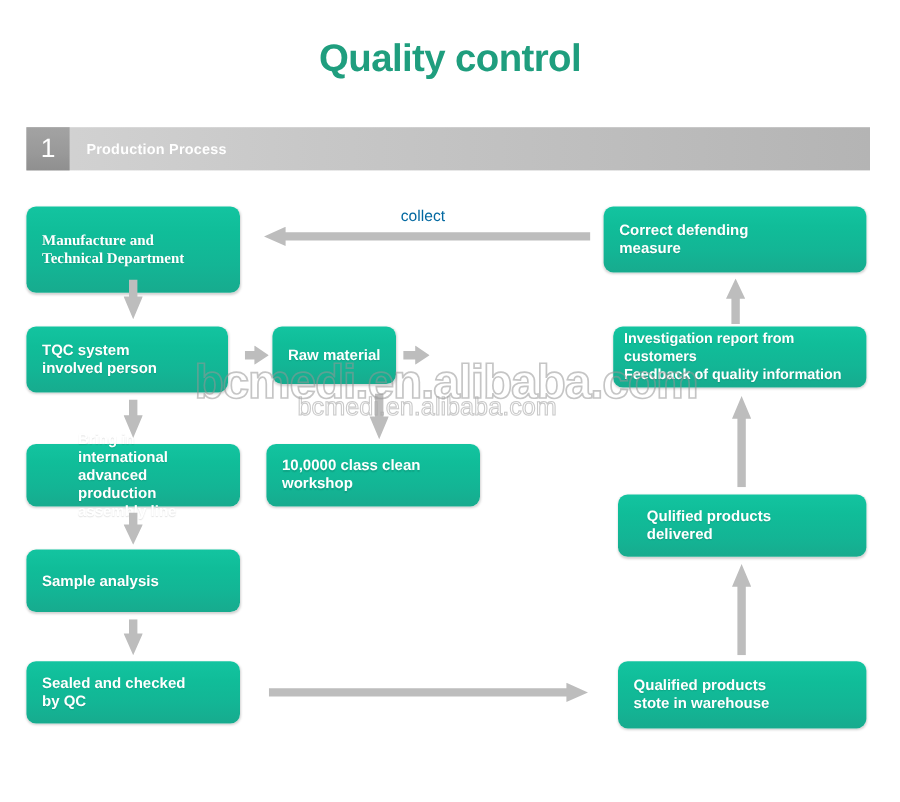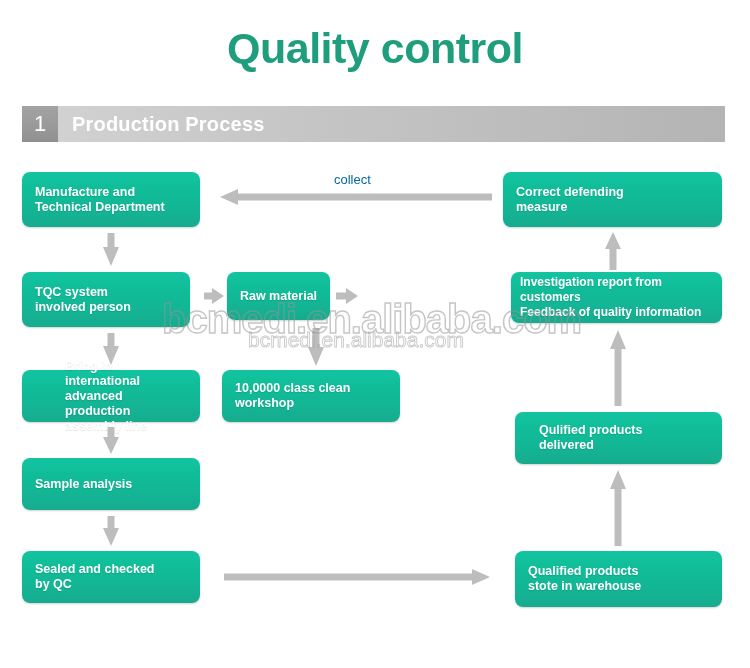--- a/index.html
+++ b/index.html
@@ -19,21 +19,21 @@
     overflow: hidden;
   }
 
   
   #page-title {
     position: absolute;
     left: 0;
     top: 16px;
     width: 750px;
     text-align: center;
-    font-size: 43px;
+    font-size: 32px;
     font-weight: bold;
     color: #1f9e7e;
     letter-spacing: -0.5px;
     line-height: 64px;
   }
 
   
   #section-header {
     position: absolute;
     left: 22px;
@@ -62,21 +62,21 @@
     line-height: 36px;
     text-align: center;
   }
   #section-title {
     position: absolute;
     left: 50px;
     top: 0;
     height: 36px;
     line-height: 36px;
     color: #ffffff;
-    font-size: 20px;
+    font-size: 12px;
     font-weight: bold;
     letter-spacing: 0.2px;
   }
 
   
   .pbox {
     position: absolute;
     border-radius: 8px;
     background: linear-gradient(to bottom, #13c4a0 0%, #10bd99 30%, #13b595 68%, #17ab8e 100%);
     box-shadow: 0 1px 2px rgba(0,0,0,0.18);
@@ -141,21 +141,21 @@
 <div id="canvas">
 
   <div id="page-title">Quality control</div>
 
   <div id="section-header">
     <div id="section-bar"></div>
     <div id="section-number-badge">1</div>
     <div id="section-title">Production Process</div>
   </div>
 
-  <div class="pbox" style="left:22px;  top:172px; width:178px; height:55px;">
+  <div class="pbox" style="left:22px;  top:172px; width:178px; height:72px;font-family:Liberation Serif, serif;">
     <span>Manufacture and
 Technical Department</span>
   </div>
 
   <div class="pbox" style="left:503px; top:172px; width:219px; height:55px;">
     <span>Correct defending
 measure</span>
   </div>
 
   <div class="pbox" style="left:22px;  top:272px; width:168px; height:55px;">

